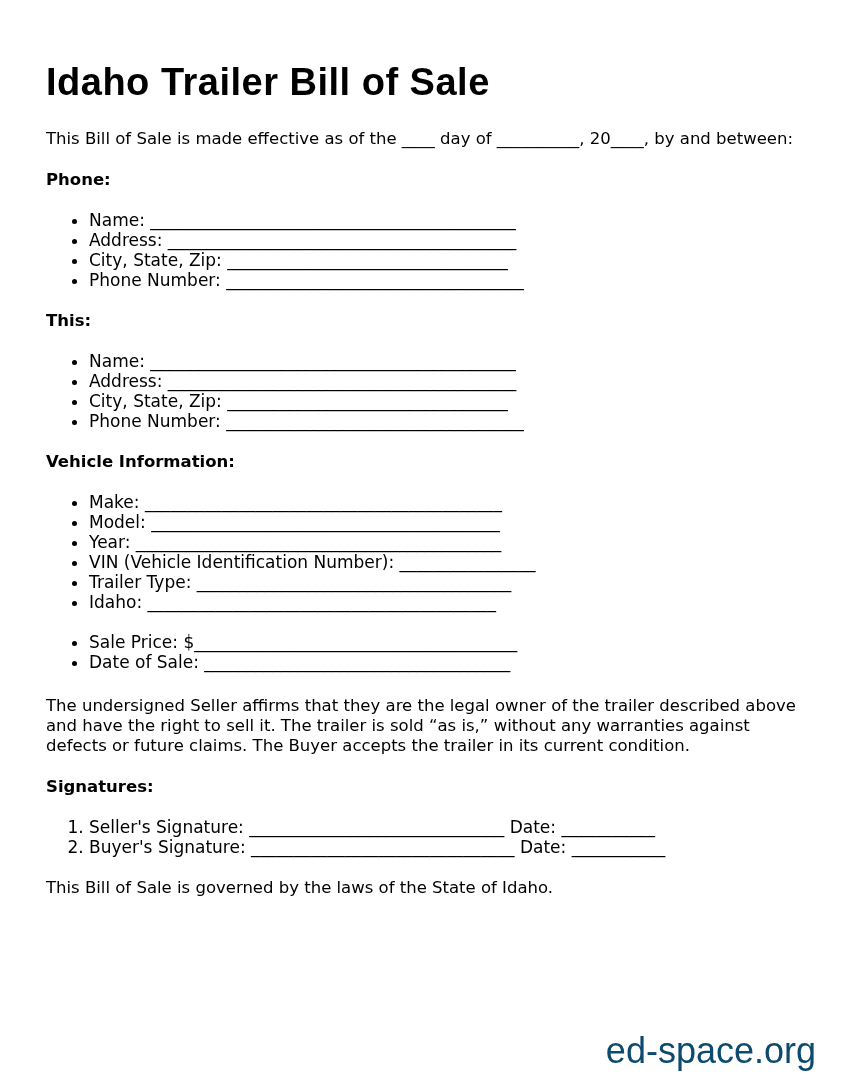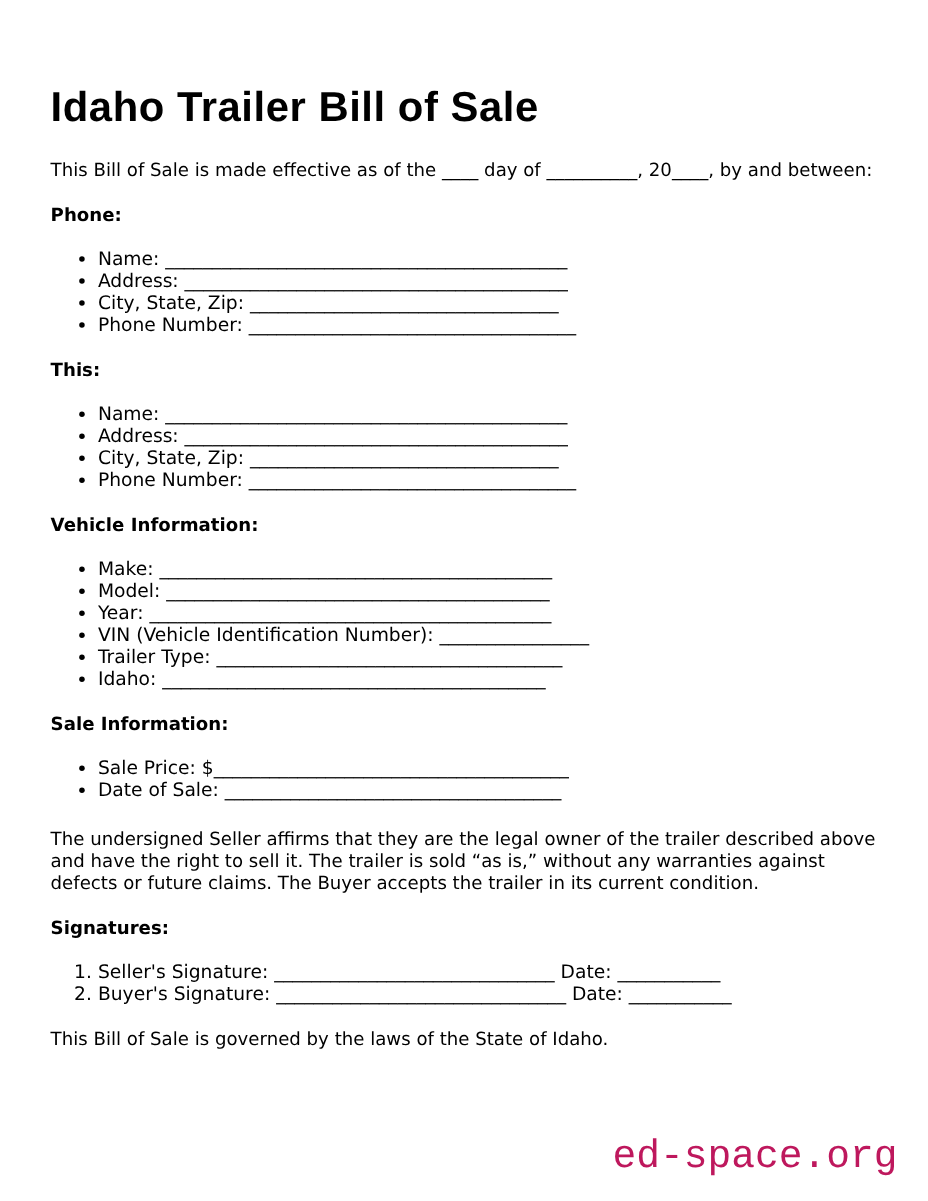--- a/index.html
+++ b/index.html
@@ -12,21 +12,21 @@
     height: 1092px;
     overflow: hidden;
     font-family: "DejaVu Sans", sans-serif;
     color: #000000;
   }
   .page {
     position: relative;
     box-sizing: border-box;
     width: 844px;
     height: 1092px;
-    padding: 76px 46px 0 46px;
+    padding: 60px 46px 0 46px;
     overflow: hidden;
   }
   h1.doc-title {
     font-family: "Liberation Sans", "DejaVu Sans", sans-serif;
     font-size: 38px;
     font-weight: bold;
     letter-spacing: 0.5px;
     line-height: 44px;
     margin: 0 0 24px 0;
     white-space: nowrap;
@@ -62,24 +62,24 @@
   }
   .affirmation .para-line {
     font-size: 16.5px;
     line-height: 20px;
     white-space: nowrap;
   }
   .watermark {
     position: absolute;
     right: 28px;
     bottom: 20px;
-    font-family: Liberation Mono, monospace;
+    font-family: Liberation Sans, sans-serif;
     font-size: 36px;
     letter-spacing: 0px;
-    color: #be185d;
+    color: #0c4a6e;
     white-space: nowrap;
   }
 </style>
 </head>
 <body>
 
 <div class="page">
 
   <h1 class="doc-title">Idaho Trailer Bill of Sale</h1>
 
@@ -111,21 +111,20 @@
       <li>Make: __________________________________________</li>
       <li>Model: _________________________________________</li>
       <li>Year: ___________________________________________</li>
       <li>VIN (Vehicle Identification Number): ________________</li>
       <li>Trailer Type: _____________________________________</li>
       <li>Idaho: _________________________________________</li>
     </ul>
   </section>
 
   <section>
-    <h2 class="sec-heading">Sale Information:</h2>
     <ul class="fields">
       <li>Sale Price: $______________________________________</li>
       <li>Date of Sale: ____________________________________</li>
     </ul>
   </section>
 
   <div class="affirmation">
     <div class="para-line">The undersigned Seller affirms that they are the legal owner of the trailer described above</div>
     <div class="para-line">and have the right to sell it. The trailer is sold “as is,” without any warranties against</div>
     <div class="para-line">defects or future claims. The Buyer accepts the trailer in its current condition.</div>

